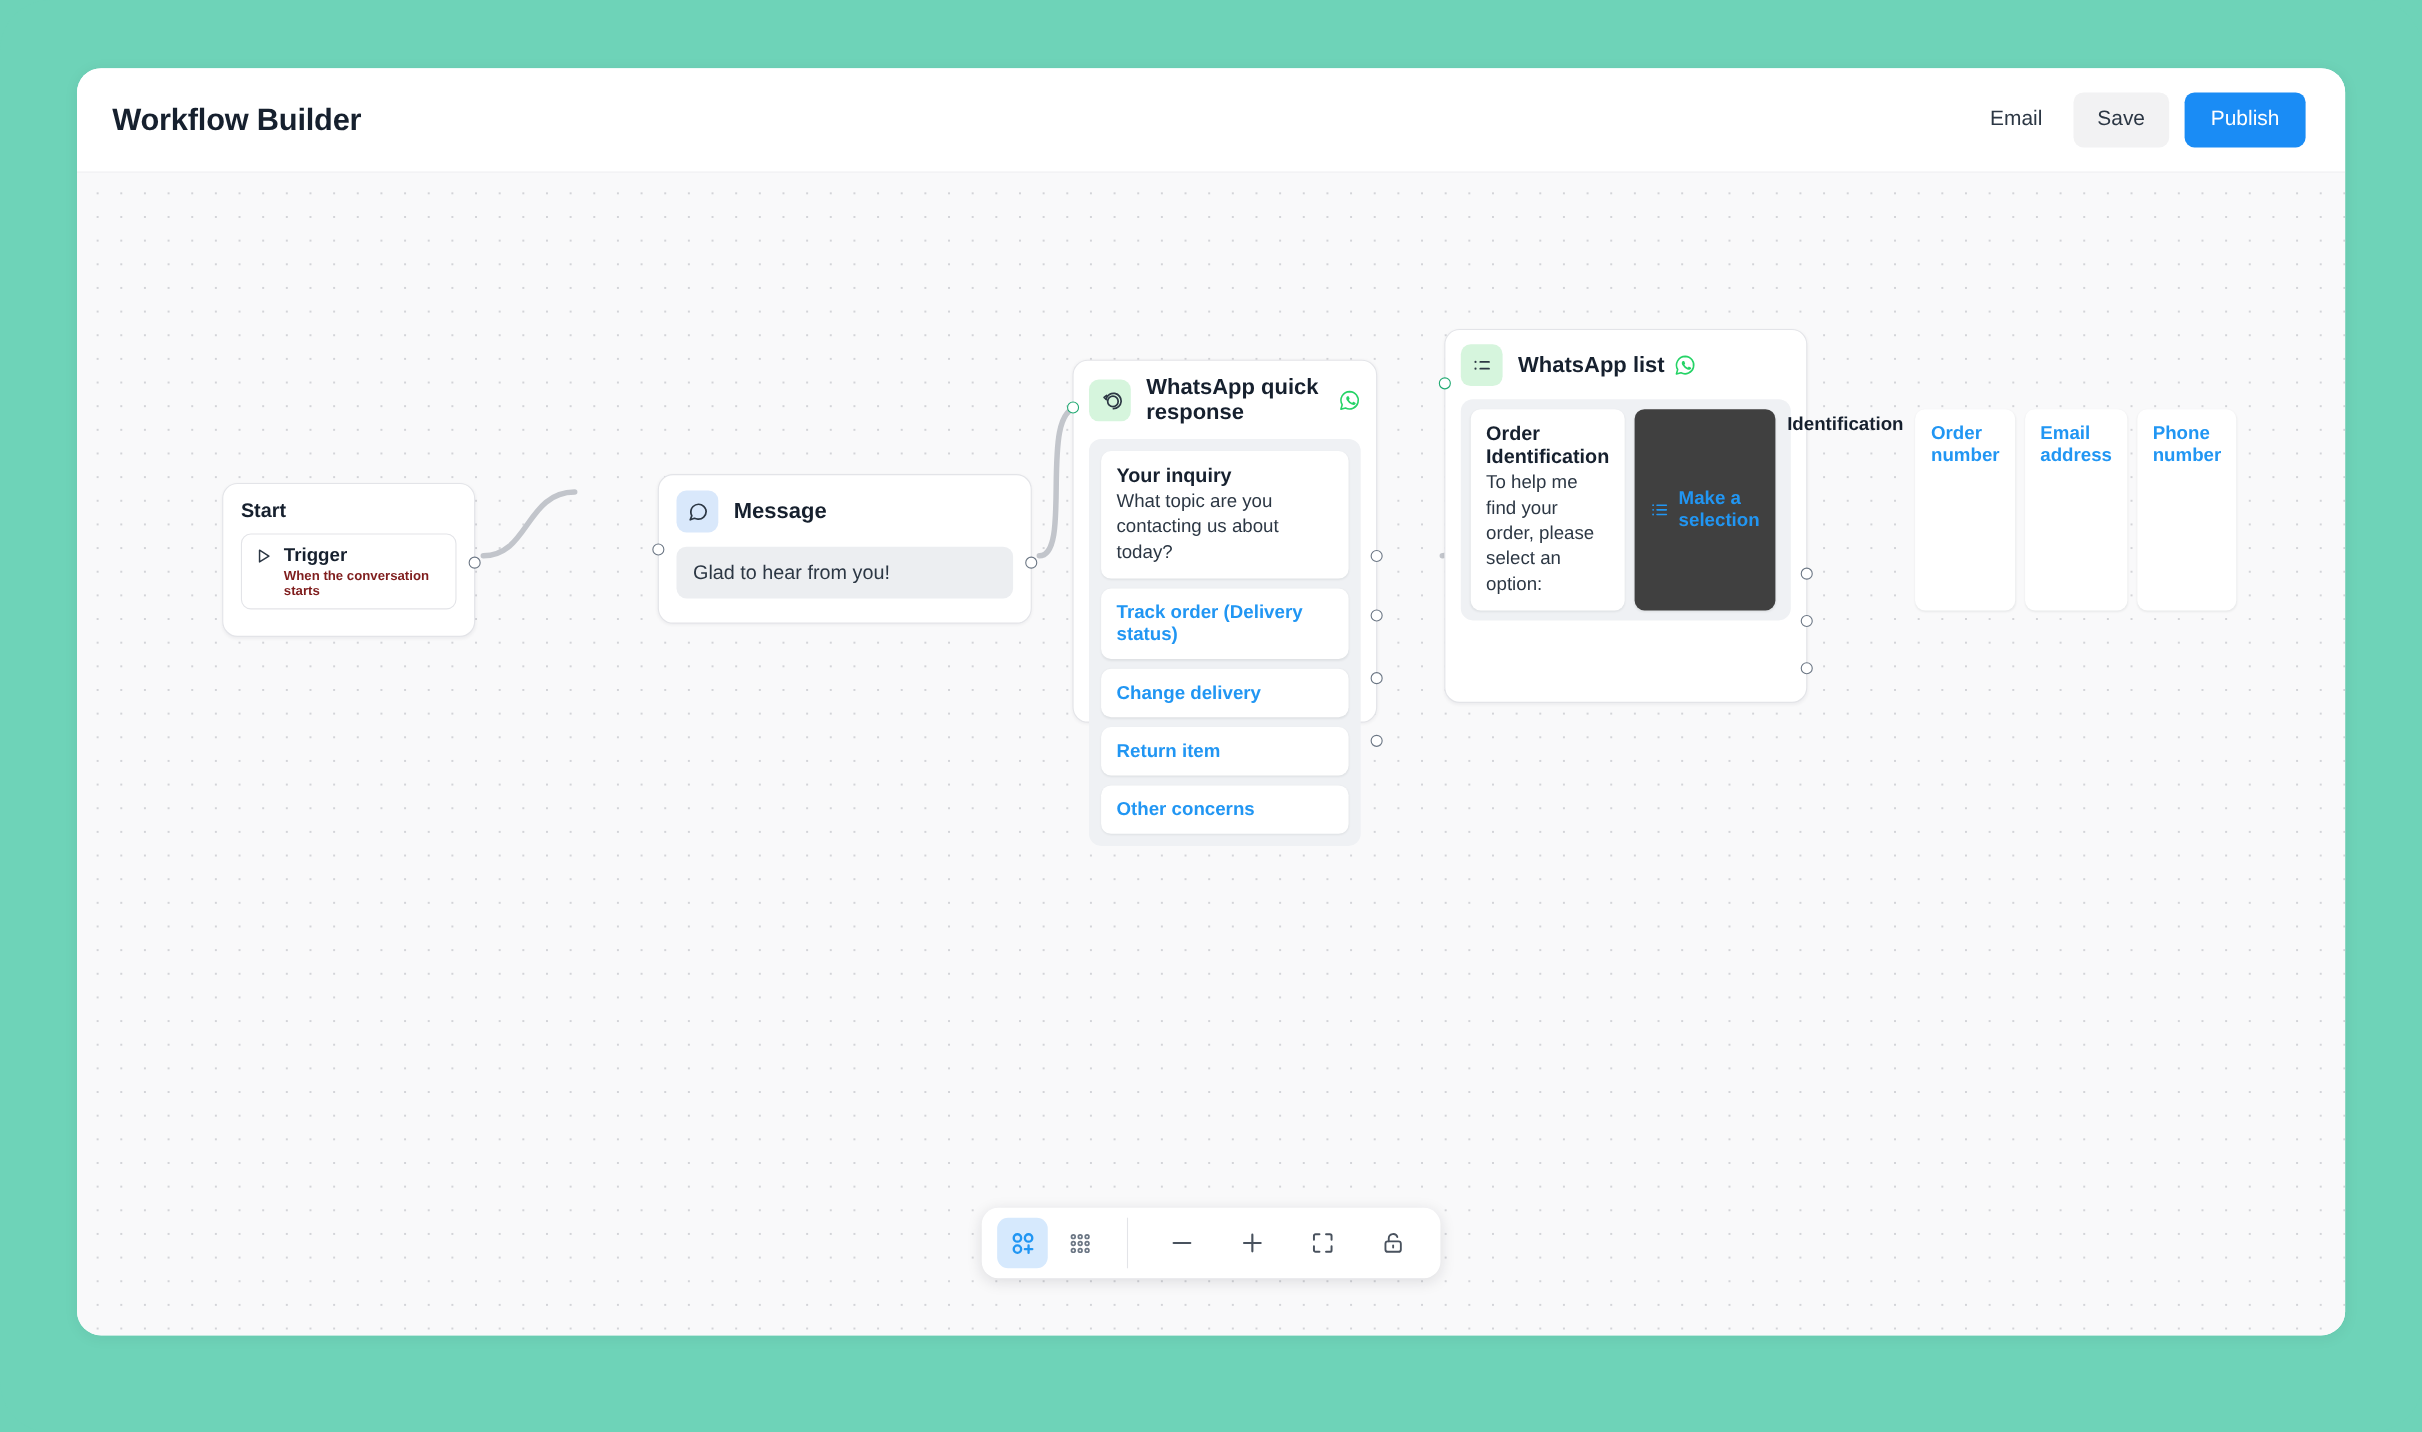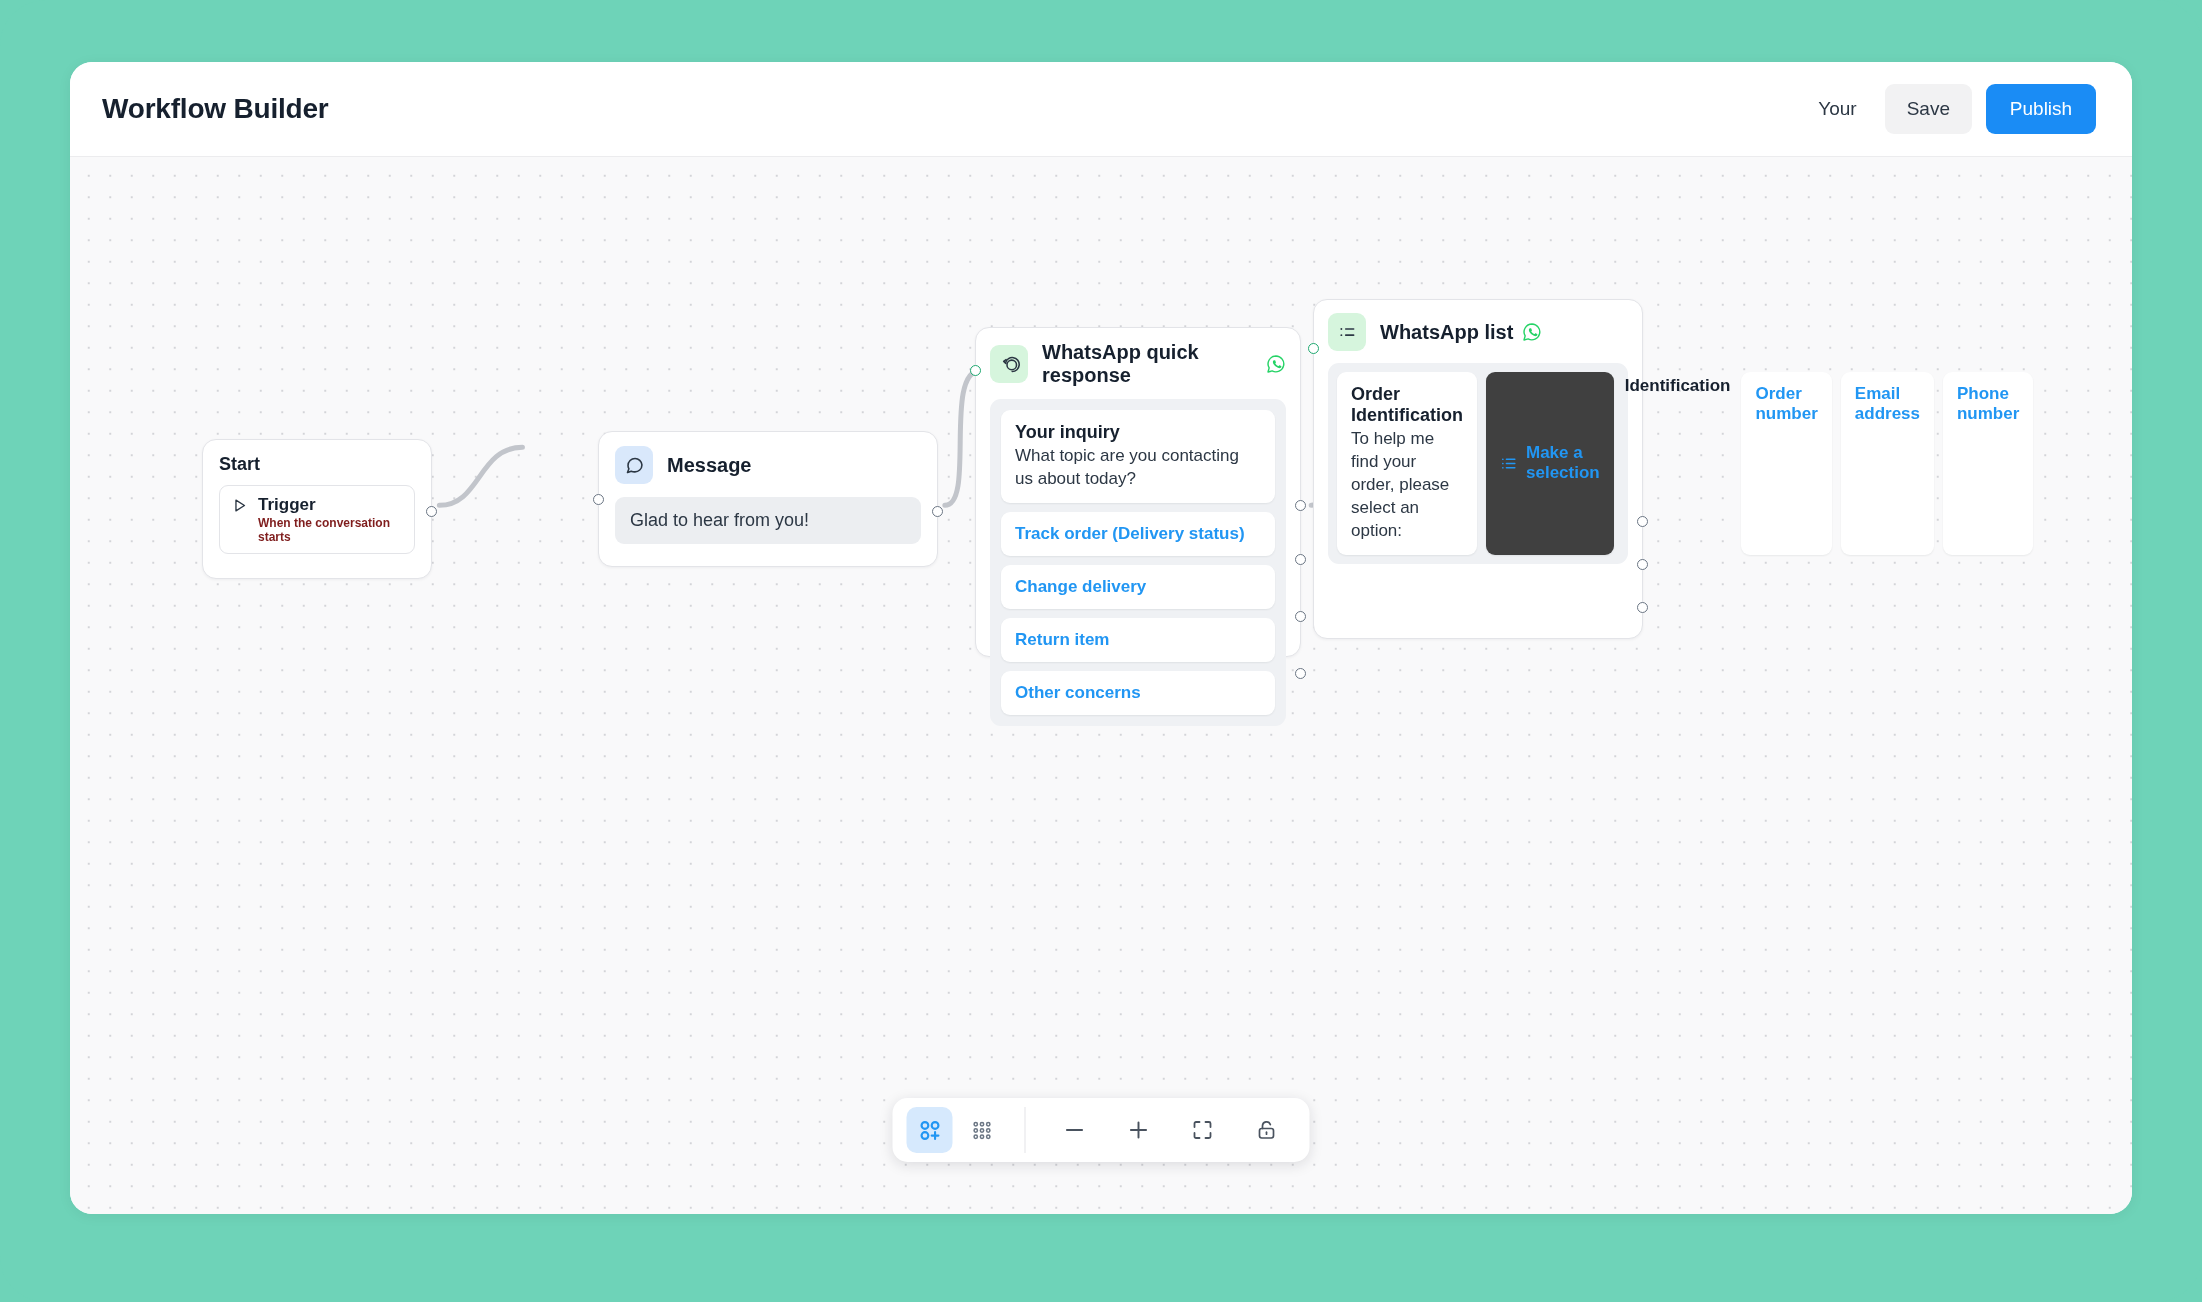--- a/index.html
+++ b/index.html
@@ -192,21 +192,21 @@
     border-radius: 9px;
     padding: 13px 15px;
     font-size: 18px;
     color: #2c3744;
   }
 
   
   #node-quick {
     left: 905px;
     top: 170px;
-    width: 326px;
+    width: 277px;
     height: 330px;
     padding: 13px 14px;
   }
   #quick-body {
     margin-top: 12px;
     background: #eff1f4;
     border-radius: 11px;
     padding: 11px;
     display: flex;
     flex-direction: column;
@@ -329,21 +329,21 @@
 </head>
 <body>
 
 <div id="backdrop"></div>
 
 <div id="app-window">
 
   <div id="app-header">
     <div id="page-title">Workflow Builder</div>
     <div id="header-actions">
-      <button class="btn btn-close">Your</button>
+      <button class="btn btn-close">Email</button>
       <button class="btn btn-save">Save</button>
       <button class="btn btn-publish">Publish</button>
     </div>
   </div>
 
   <div id="canvas">
 
     <svg id="edges" viewBox="0 0 2060 1056" preserveAspectRatio="none">
 
       <path d="M 369 348 C 410 348, 408 290, 452 290" fill="none" stroke="#c2c5cb" stroke-width="5" stroke-linecap="round"></path>

